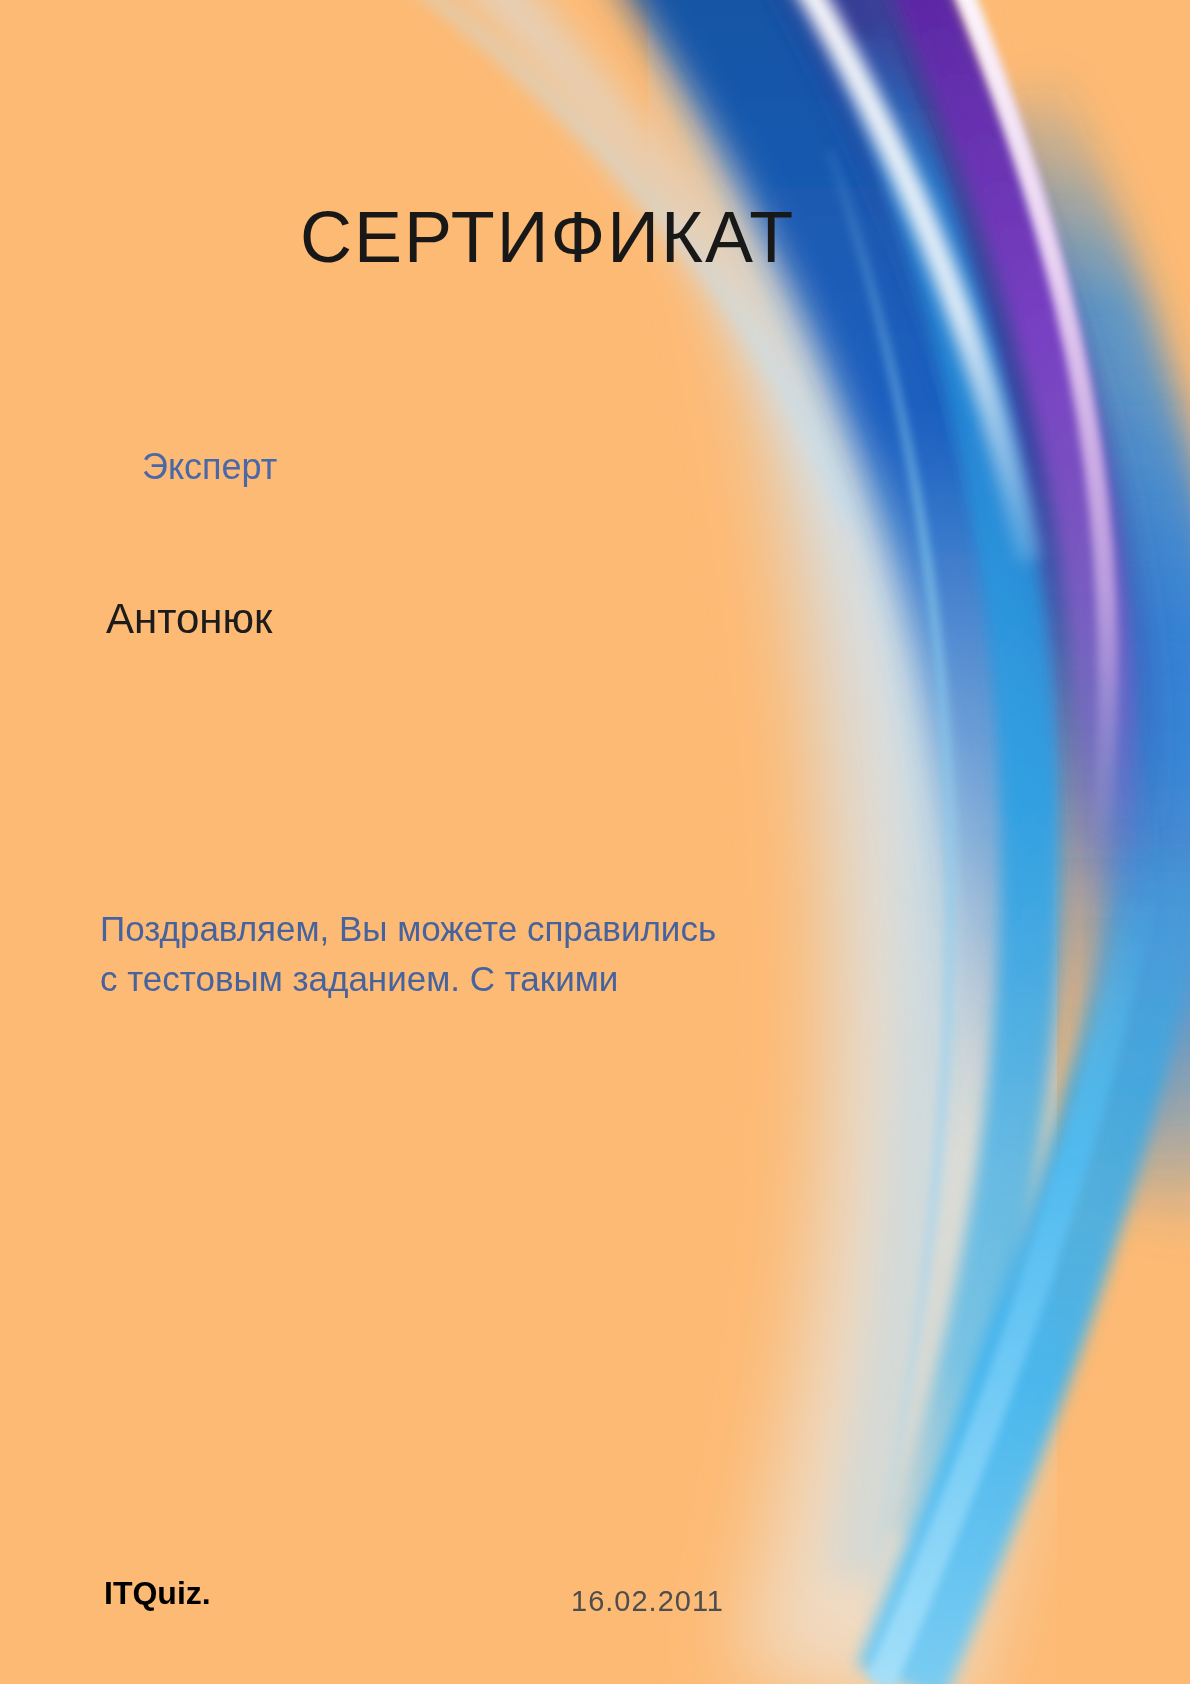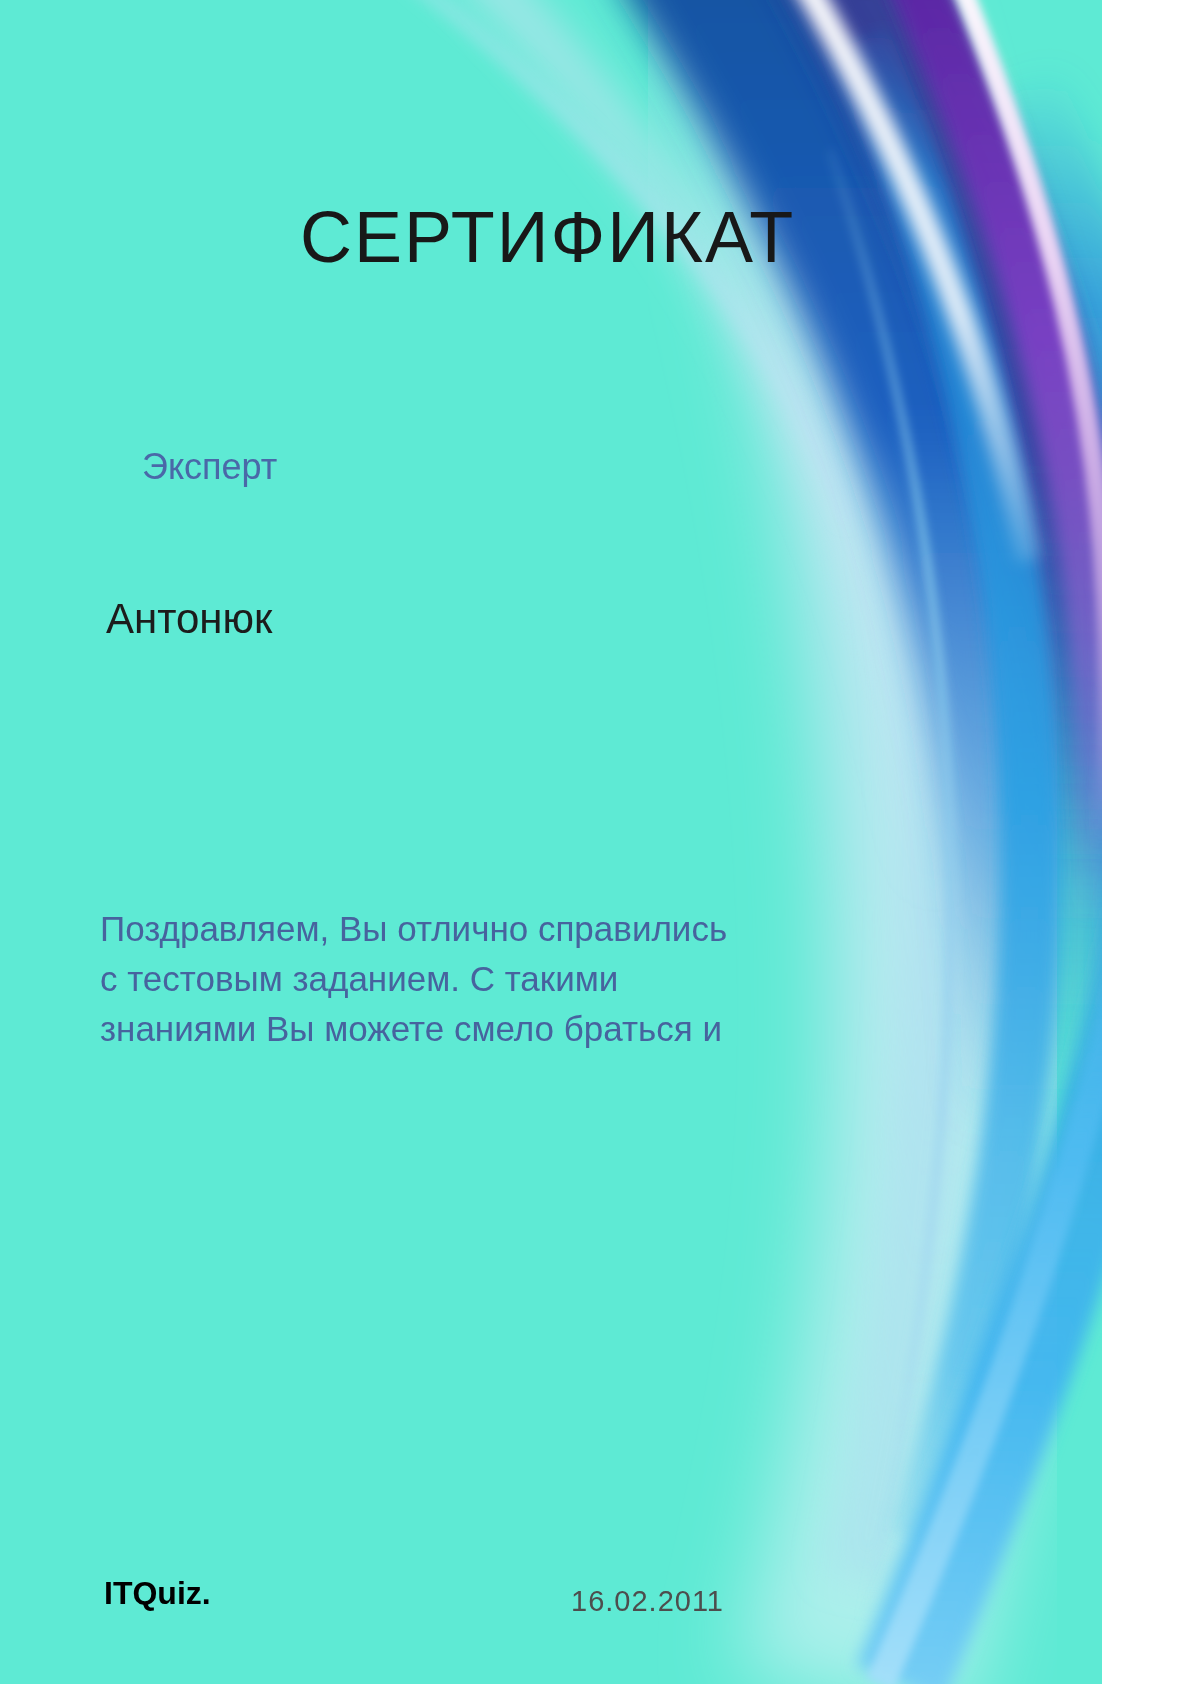--- a/index.html
+++ b/index.html
@@ -1,19 +1,19 @@
 <!DOCTYPE html>
 <html><head>
 <meta charset="utf-8">
 <style>
   html,body{margin:0;padding:0;background:#ffffff;}
   .page{
     position:relative;
-    width:1102px;height:1684px;
-    background:#5eead4;
+    width:1190px;height:1684px;
+    background:#fdba74;
     overflow:hidden;
     font-family:"Liberation Sans", sans-serif;
     color:#1a1a1a;
   }
   .swoosh{position:absolute;top:0;left:0;width:1190px;height:1684px;}
   .title{
     position:absolute;left:300px;top:196px;margin:0;
     font-size:72px;font-weight:300;letter-spacing:2px;
     color:#181818;white-space:nowrap;
   }
@@ -171,23 +171,22 @@
 
   <h1 class="title">СЕРТИФИКАТ</h1>
 
   <div class="level">Эксперт</div>
 
   <div class="name">
     <div>Антонюк</div>
   </div>
 
   <div class="message">
-    <div>Поздравляем, Вы отлично справились</div>
+    <div>Поздравляем, Вы можете справились</div>
     <div>с тестовым заданием. С такими</div>
-    <div>знаниями Вы можете смело браться и</div>
   </div>
 
   <div class="footer-issuer">ITQuiz.</div>
 
   <div class="footer-date">16.02.2011</div>
 
 
 </div>
 
 </body></html>

